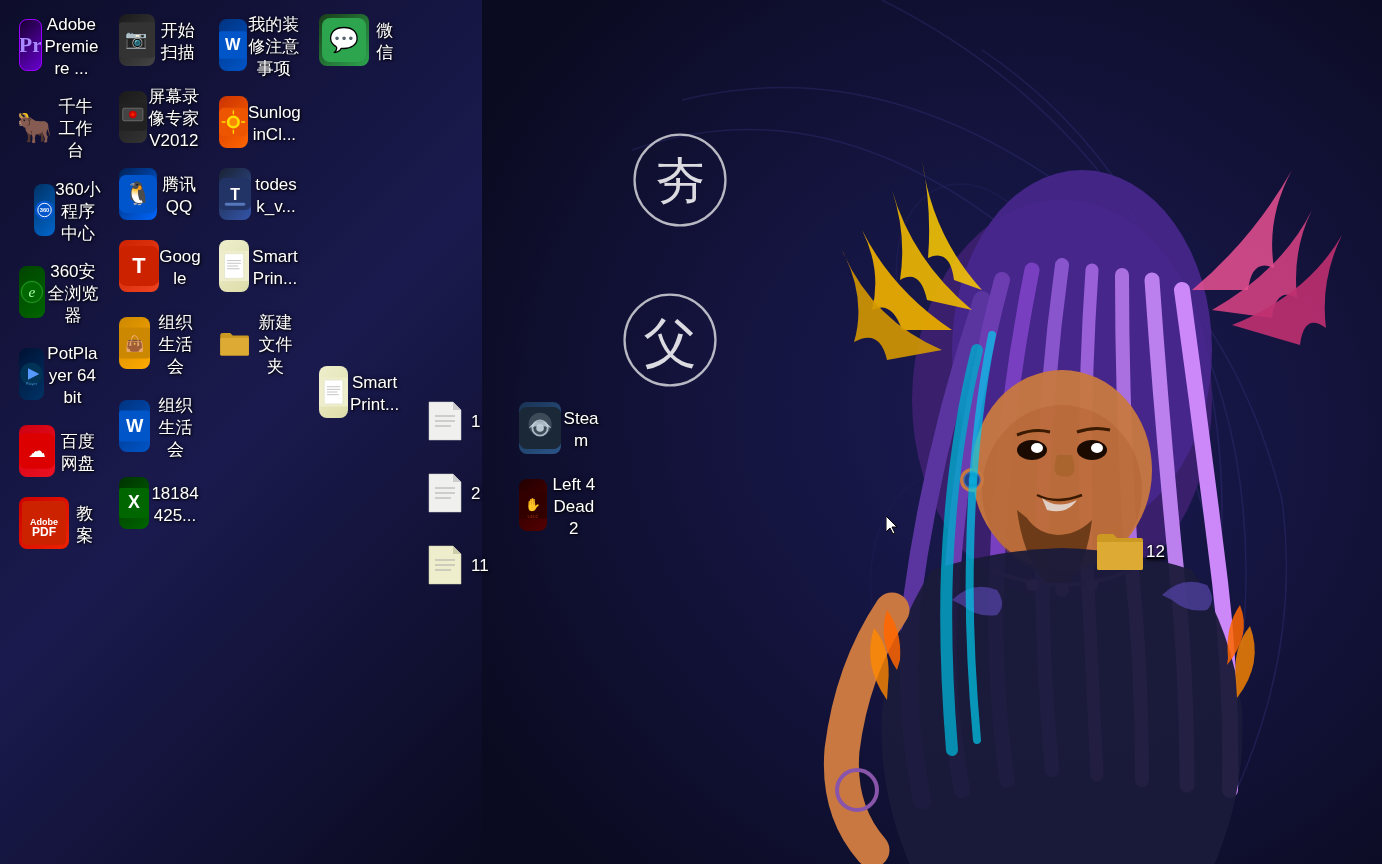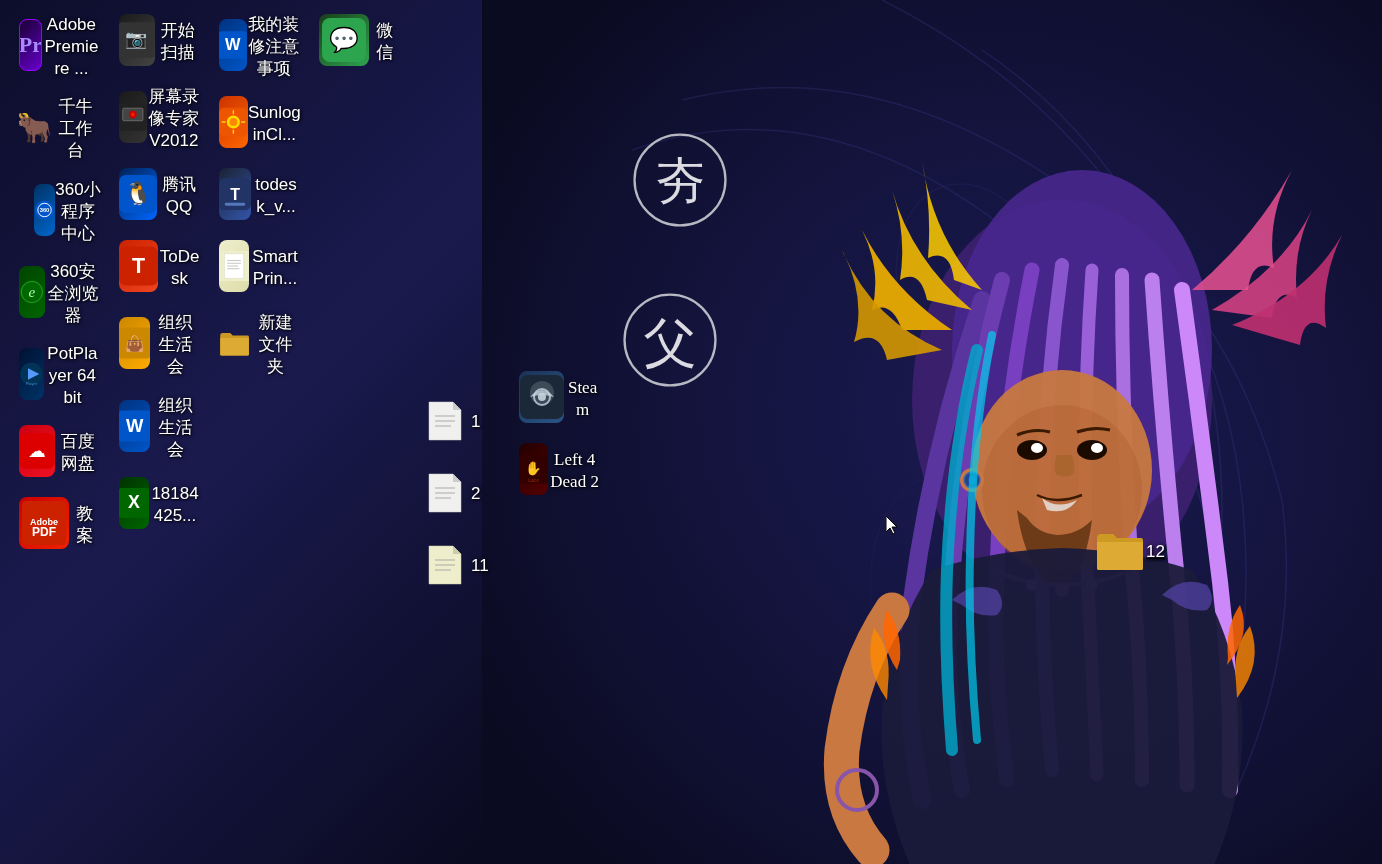--- a/index.html
+++ b/index.html
@@ -358,21 +358,21 @@
       <span class="icon-label">腾讯QQ</span>
     </div>
 
     <div class="desktop-icon">
       <div class="icon-img icon-todesk2">
         <svg width="44" height="44" viewBox="0 0 44 44">
           <rect width="44" height="44" rx="8" fill="#cc2200"></rect>
           <text x="22" y="30" text-anchor="middle" font-size="24" fill="white" font-weight="bold">T</text>
         </svg>
       </div>
-      <span class="icon-label">ToDesk</span>
+      <span class="icon-label">Google</span>
     </div>
 
     <div class="desktop-icon">
       <div class="icon-img icon-ziprogram">
         <svg width="44" height="44" viewBox="0 0 44 44">
           <rect width="44" height="44" rx="4" fill="#cc8800"></rect>
           <text x="22" y="30" text-anchor="middle" font-size="22" fill="white">👜</text>
         </svg>
       </div>
       <span class="icon-label">组织生活会</span>
@@ -470,20 +470,33 @@
     <div class="desktop-icon">
       <div class="icon-img icon-wechat">
         <svg width="44" height="44" viewBox="0 0 44 44">
           <rect width="44" height="44" rx="8" fill="#2da44e"></rect>
           <text x="22" y="30" text-anchor="middle" font-size="24" fill="white">💬</text>
         </svg>
       </div>
       <span class="icon-label">微信</span>
     </div>
 
+    <div class="desktop-icon" style="margin-top: 280px;">
+      <div class="icon-img icon-smartprint">
+        <svg width="44" height="44" viewBox="0 0 44 44">
+          <rect width="44" height="44" rx="2" fill="#eeeecc"></rect>
+          <rect x="8" y="4" width="28" height="36" rx="1" fill="white" stroke="#ccccaa" stroke-width="0.5"></rect>
+          <line x1="12" y1="14" x2="32" y2="14" stroke="#aaaaaa" stroke-width="1"></line>
+          <line x1="12" y1="18" x2="32" y2="18" stroke="#aaaaaa" stroke-width="1"></line>
+          <line x1="12" y1="22" x2="28" y2="22" stroke="#aaaaaa" stroke-width="1"></line>
+          <line x1="12" y1="26" x2="30" y2="26" stroke="#aaaaaa" stroke-width="1"></line>
+        </svg>
+      </div>
+      <span class="icon-label">SmartPrint...</span>
+    </div>
 
   </div>
 
   <div class="icon-col col-5" style="top: 390px;">
 
     <div class="desktop-icon">
       <div class="icon-img" style="background:transparent;">
         <svg width="44" height="44" viewBox="0 0 44 44">
           <polygon points="6,4 30,4 38,12 38,42 6,42" fill="#f0f0ee" stroke="#cccccc" stroke-width="0.5"></polygon>
           <polygon points="30,4 38,12 30,12" fill="#cccccc"></polygon>
@@ -516,21 +529,21 @@
           <line x1="12" y1="18" x2="32" y2="18" stroke="#aaaaaa" stroke-width="1"></line>
           <line x1="12" y1="23" x2="32" y2="23" stroke="#aaaaaa" stroke-width="1"></line>
           <line x1="12" y1="28" x2="28" y2="28" stroke="#aaaaaa" stroke-width="1"></line>
         </svg>
       </div>
       <span class="icon-label">11</span>
     </div>
 
   </div>
 
-  <div class="icon-col col-6" style="top: 367px; font-family: Liberation Serif, serif;">
+  <div class="icon-col col-6" style="top: 398px;">
 
     <div class="desktop-icon">
       <div class="icon-img icon-steam">
         <svg width="44" height="44" viewBox="0 0 44 44">
           <rect width="44" height="44" rx="8" fill="#1b2838"></rect>
           <circle cx="22" cy="18" r="12" fill="#c7d5e0" opacity="0.2"></circle>
           <path d="M10 22 Q22 8 34 22 Q22 18 10 22 Z" fill="#c7d5e0" opacity="0.8"></path>
           <circle cx="22" cy="22" r="8" fill="none" stroke="#c7d5e0" stroke-width="2" opacity="0.8"></circle>
           <circle cx="22" cy="22" r="4" fill="#c7d5e0" opacity="0.9"></circle>
         </svg>

